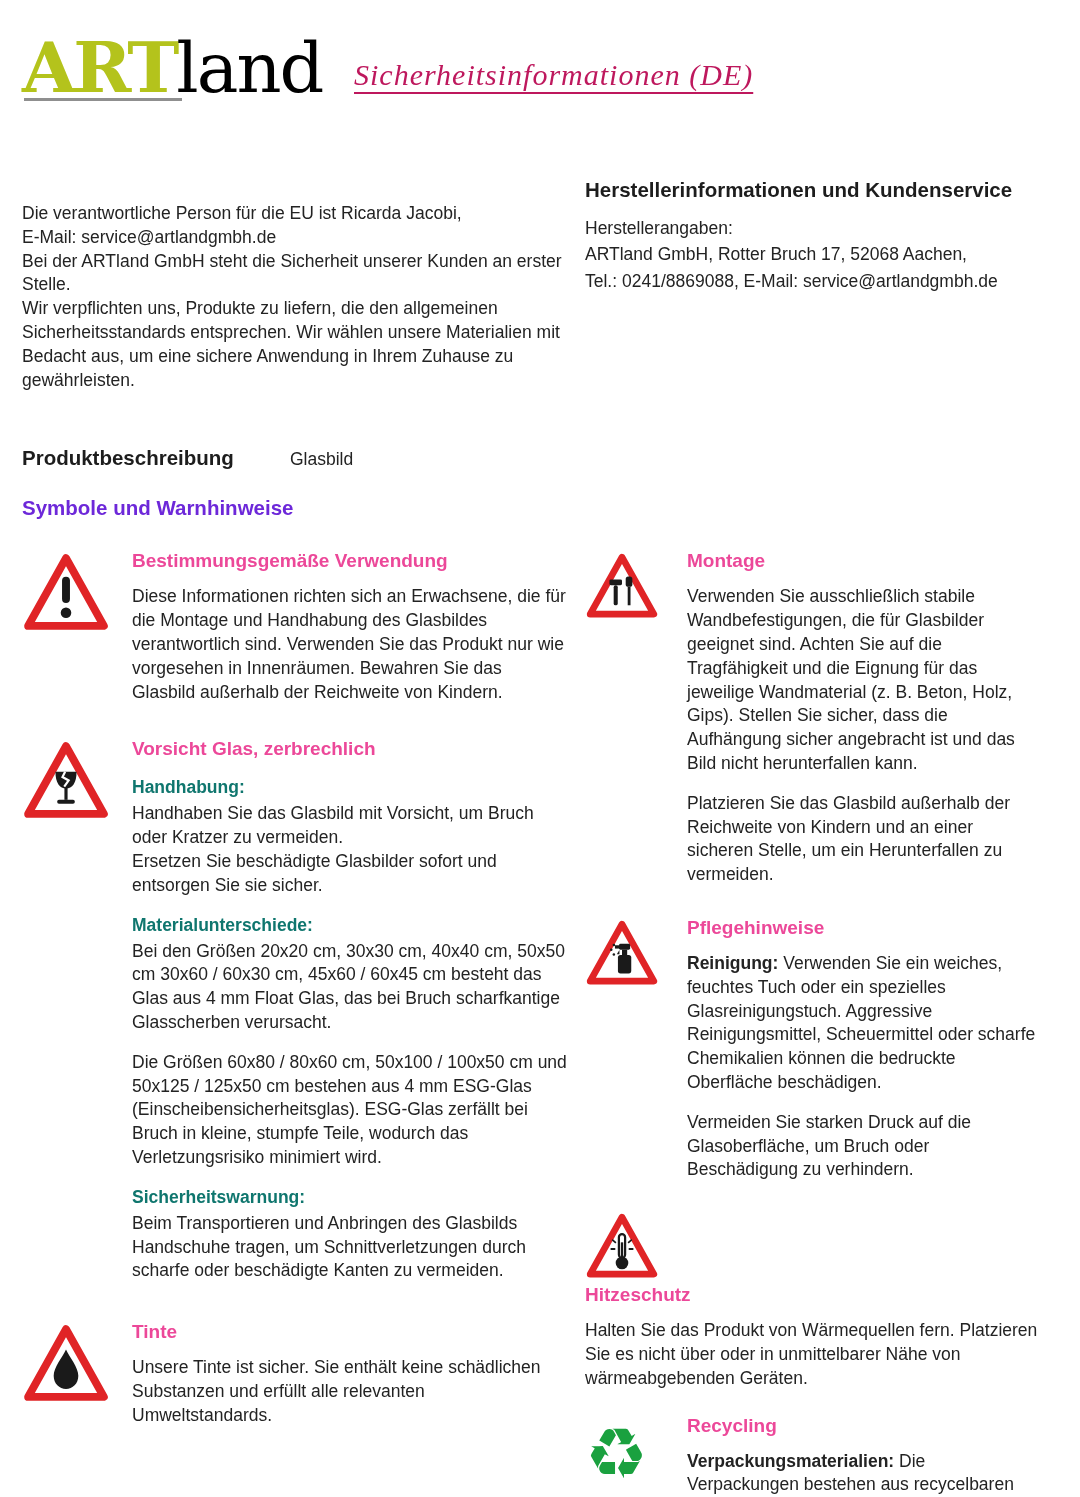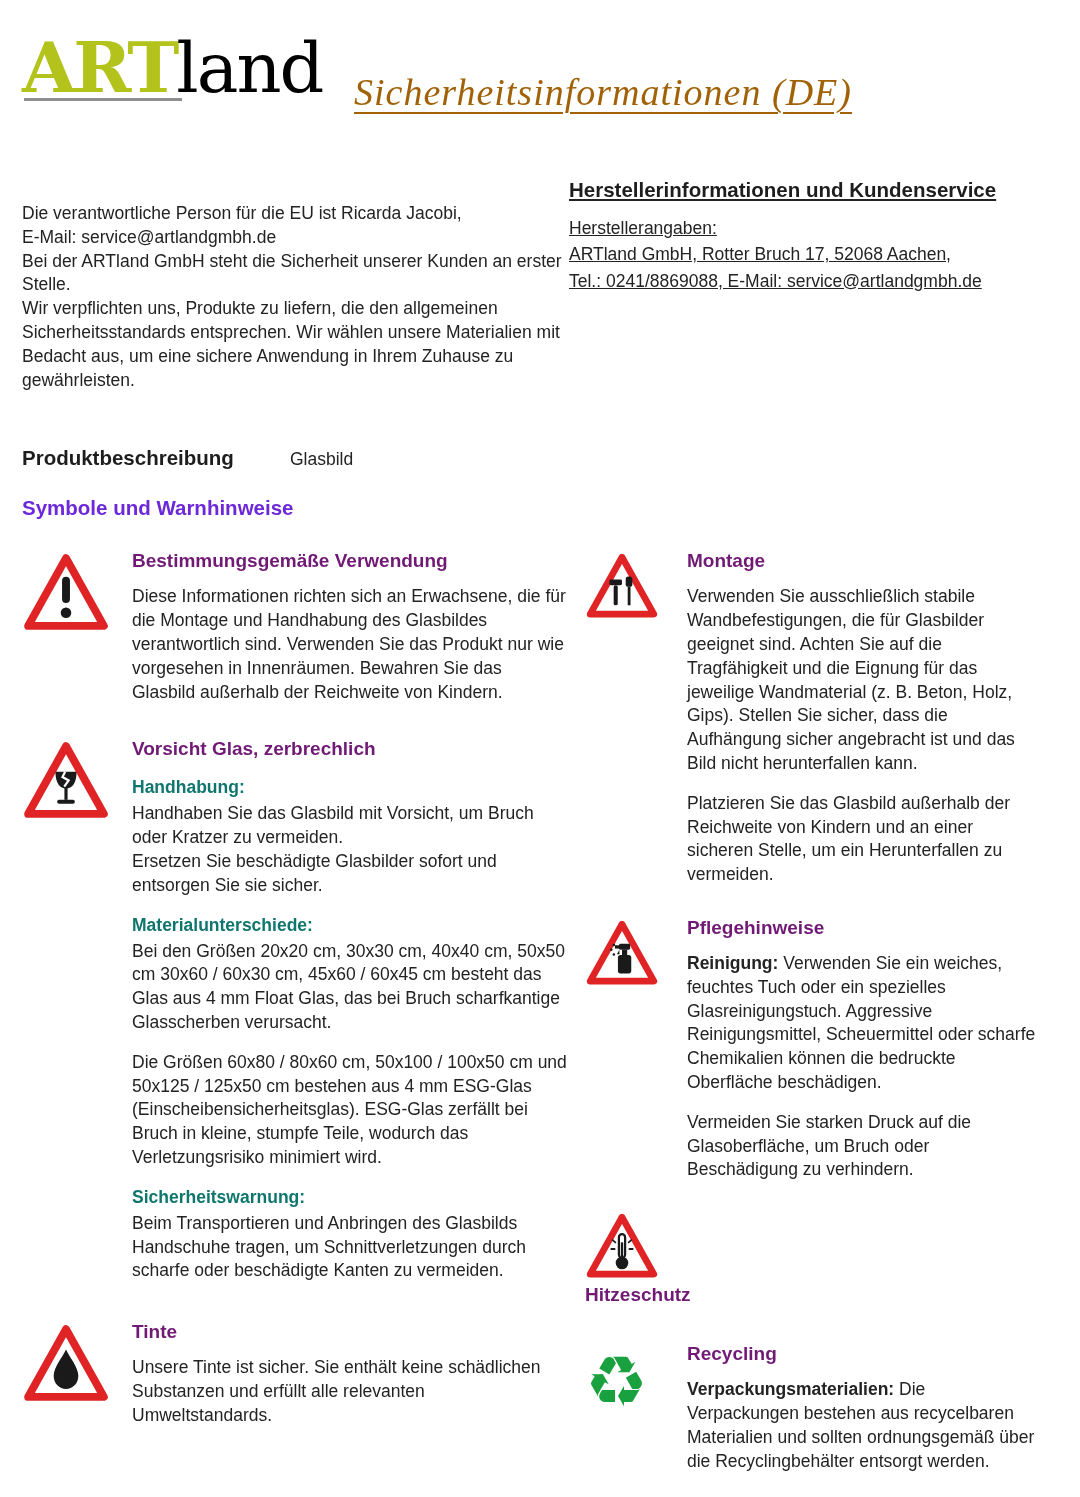--- a/index.html
+++ b/index.html
@@ -29,32 +29,32 @@
   }
   .logo-land {
     font-family: "DejaVu Serif", "Liberation Serif", serif;
     font-size: 70px; font-weight: 400; letter-spacing: -2px;
     color: #000000;
   }
   .logo-rule { position: absolute; left: 2px; top: 86px; width: 158px; height: 3px; background: #8f8f8f; }
   .doc-title {
     font-family: "Liberation Serif", "DejaVu Serif", serif;
     font-style: italic; font-weight: 500;
-    font-size: 38px; letter-spacing: 1px;
-    color: #a16207;
-    margin-left: 62px; margin-top: 58px;
+    font-size: 30px; letter-spacing: 1px;
+    color: #be185d;
+    margin-left: 62px; margin-top: 46px;
     text-decoration: underline;
     text-decoration-thickness: 2px;
     text-underline-offset: 7px;
   }
 
   
   .intro { display: flex; margin-top: 34px; }
   .intro-left { width: 545px; flex: 0 0 545px; }
-  .intro-right { margin-left: 2px; width: 455px; text-decoration: underline; }
+  .intro-right { margin-left: 18px; width: 455px; }
   p, .line { font-size: 17.5px; line-height: 1.36; }
   .pre { white-space: pre-line; }
   .responsible { margin-top: 24px; }
   .intro-right h2 { font-size: 20.5px; font-weight: bold; margin-bottom: 13px; color: #1d1d1d; }
   .intro-right .line { line-height: 1.5; }
 
   
   .product-row { margin-top: 54px; display: flex; align-items: baseline; }
   .product-label { font-size: 20.5px; font-weight: bold; width: 268px; flex: 0 0 268px; color: #1d1d1d; }
   .product-value { font-size: 17.5px; }
@@ -64,21 +64,21 @@
   .warn-grid { display: flex; margin-top: 30px; }
   .col-left { width: 545px; flex: 0 0 545px; }
   .col-right { width: 455px; margin-left: 18px; }
 
   .warn-row { display: flex; }
   .warn-icon { width: 88px; flex: 0 0 88px; margin-right: 22px; padding-top: 2px; }
   .warn-icon svg { width: 100%; height: auto; display: block; }
   .col-right .warn-icon { width: 74px; flex: 0 0 74px; margin-right: 28px; }
   .warn-text { flex: 1; min-width: 0; }
 
-  .warn-text h3 { font-size: 19px; font-weight: bold; margin-bottom: 13px; color: #701a75; }
+  .warn-text h3 { font-size: 19px; font-weight: bold; margin-bottom: 13px; color: #ec4899; }
   .warn-text h4 { font-size: 17.5px; font-weight: bold; margin: 17px 0 4px 0; color: #0f766e; }
   .para-gap { margin-top: 16px; }
   b.inline-label { font-weight: bold; }
 
   .row-gap-1 { margin-bottom: 34px; }
   .row-gap-2 { margin-bottom: 38px; }
   .row-gap-3 { margin-bottom: 24px; flex-direction: column; }
 
   .col-right .indent { margin-left: 102px; }
   .indent-a { margin-top: 16px; margin-bottom: 30px; }
@@ -228,20 +228,21 @@
           <svg viewBox="0 0 100 90" aria-hidden="true">
             <path d="M50 7 L93 84 L7 84 Z" fill="#ffffff" stroke="#e02426" stroke-width="9" stroke-linejoin="round"></path>
             <rect x="45.8" y="30" width="8.4" height="32" rx="4.2" fill="#ffffff" stroke="#1a1a1a" stroke-width="3"></rect>
             <rect x="48.4" y="41" width="3.2" height="24" fill="#1a1a1a"></rect>
             <circle cx="50" cy="69" r="8.5" fill="#1a1a1a"></circle>
             <path d="M41 41 L37.5 38 M40 50 L35.5 50 M59 41 L62.5 38 M60 50 L64.5 50" stroke="#1a1a1a" stroke-width="2.4" stroke-linecap="round" fill="none"></path>
           </svg>
         </div>
         <div class="warn-text">
           <h3>Hitzeschutz</h3>
+          <p>Halten Sie das Produkt von Wärmequellen fern. Platzieren Sie es nicht über oder in unmittelbarer Nähe von wärmeabgebenden Geräten.</p>
         </div>
       </div>
 
       <div class="warn-row">
         <div class="warn-icon">
           <div class="recycle-glyph">♻</div>
         </div>
         <div class="warn-text">
           <h3>Recycling</h3>
           <p><b class="inline-label">Verpackungsmaterialien:</b><span> Die Verpackungen bestehen aus recycelbaren Materialien und sollten ordnungsgemäß über die Recyclingbehälter entsorgt werden.</span></p>

